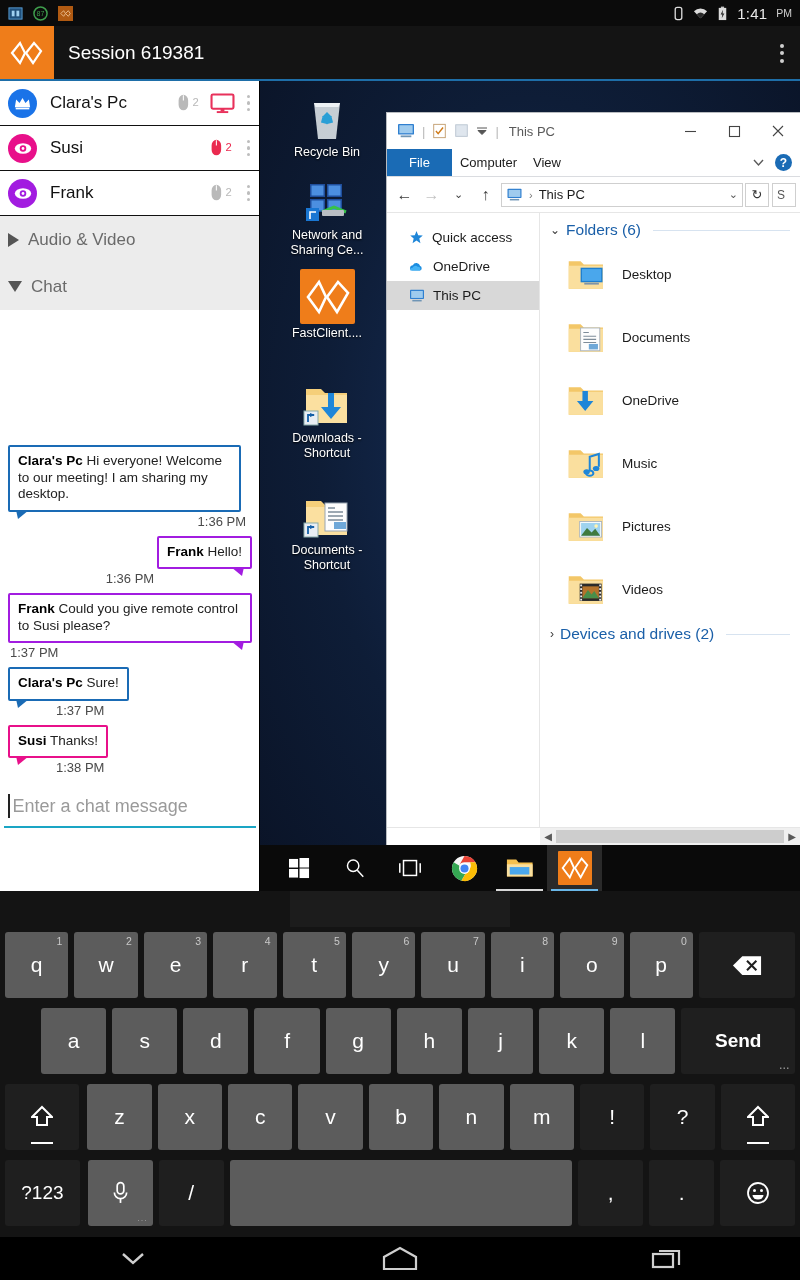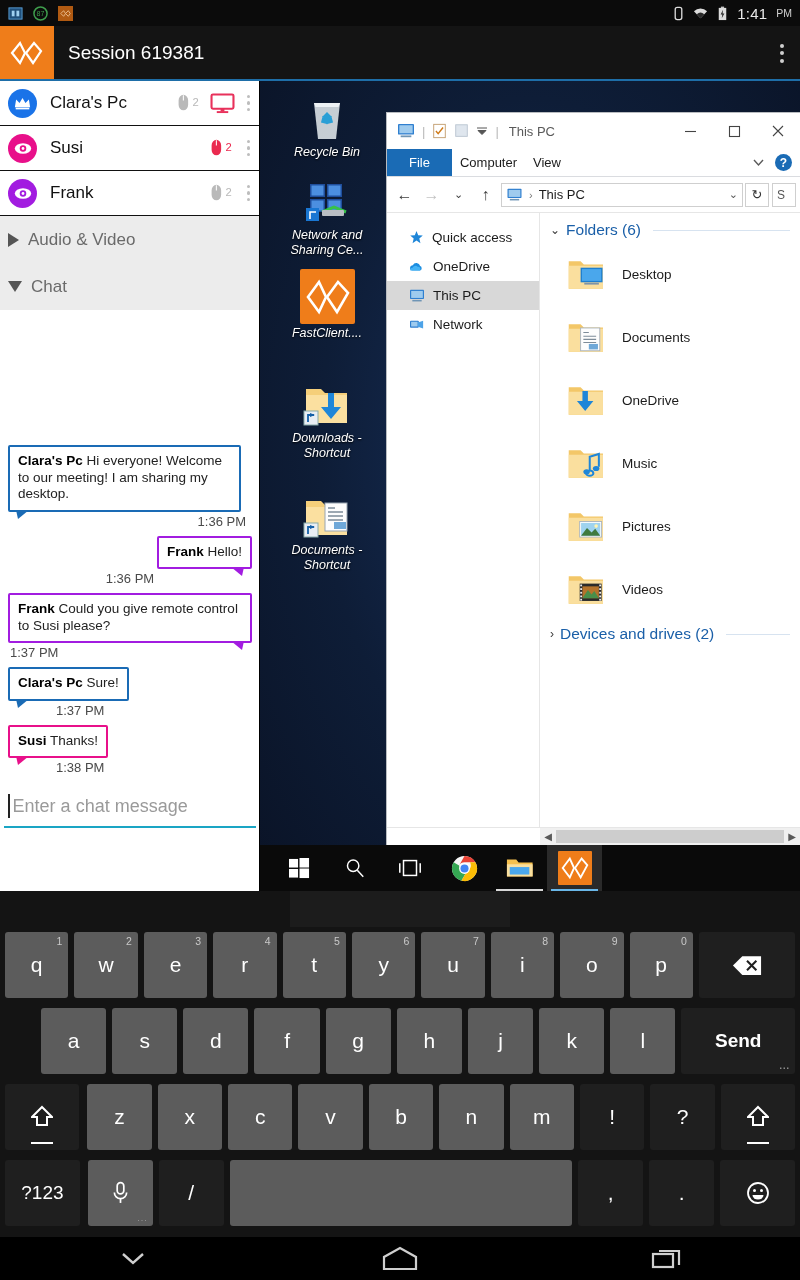--- a/index.html
+++ b/index.html
@@ -102,21 +102,21 @@
   .chatph { font-size:18px; color:#9a9a9a; margin-left:3px; }
 
   
   .remote {
     position:absolute; left:260px; top:81px; width:540px; height:810px;
     background:#0d1b33;
     background-image:
       radial-gradient(ellipse at 50% 45%, #17305c 0%, #0e1d37 55%, #0a1326 100%);
     overflow:hidden;
   }
-  .dicons { position:absolute; left:18px; top:6px; width:98px;font-style:italic; }
+  .dicons { position:absolute; left:18px; top:6px; width:98px; }
   .dicon { width:98px; margin-bottom:10px; text-align:center; }
   .dicon .glyph { height:56px; display:flex; align-items:flex-end; justify-content:center; }
   .dicon .lbl { color:#fff; font-size:12.5px; line-height:15px; margin-top:2px; text-shadow:0 1px 2px #000; }
 
   
   .explorer {
     position:absolute; left:126px; top:31px; width:414px; height:770px;
     background:#fff; border:1px solid #b9bcc0; border-right:none;
     display:flex; flex-direction:column; overflow:hidden;
   }
@@ -547,28 +547,20 @@
             <span>OneDrive</span>
           </div>
           <div class="navitem sel">
             <svg width="16" height="14" viewBox="0 0 20 18">
               <rect x="1" y="1" width="18" height="12" rx="1" fill="#2f7fd0"></rect>
                 <rect x="2.5" y="2.5" width="15" height="9" fill="#9fcbee"></rect>
               <rect x="4" y="14" width="12" height="2" fill="#6f95b5"></rect>
             </svg>
             <span>This PC</span>
           </div>
-          <div class="navitem">
-            <svg width="16" height="14" viewBox="0 0 18 16">
-              <rect x="1" y="3" width="10" height="8" rx="1" fill="#2f7fd0"></rect>
-                <rect x="2.3" y="4.3" width="7.4" height="5.4" fill="#9fcbee"></rect>
-              <path d="M10 5 l6 -2 v9 l-6 -2 z" fill="#4da3e8"></path>
-            </svg>
-            <span>Network</span>
-          </div>
         </div>
 
         <div class="ex-content">
           <div class="grp">
             <span class="chev">⌄</span>
             <span>Folders (6)</span>
             <span class="rule"></span>
           </div>
 
           <div class="fitem">

